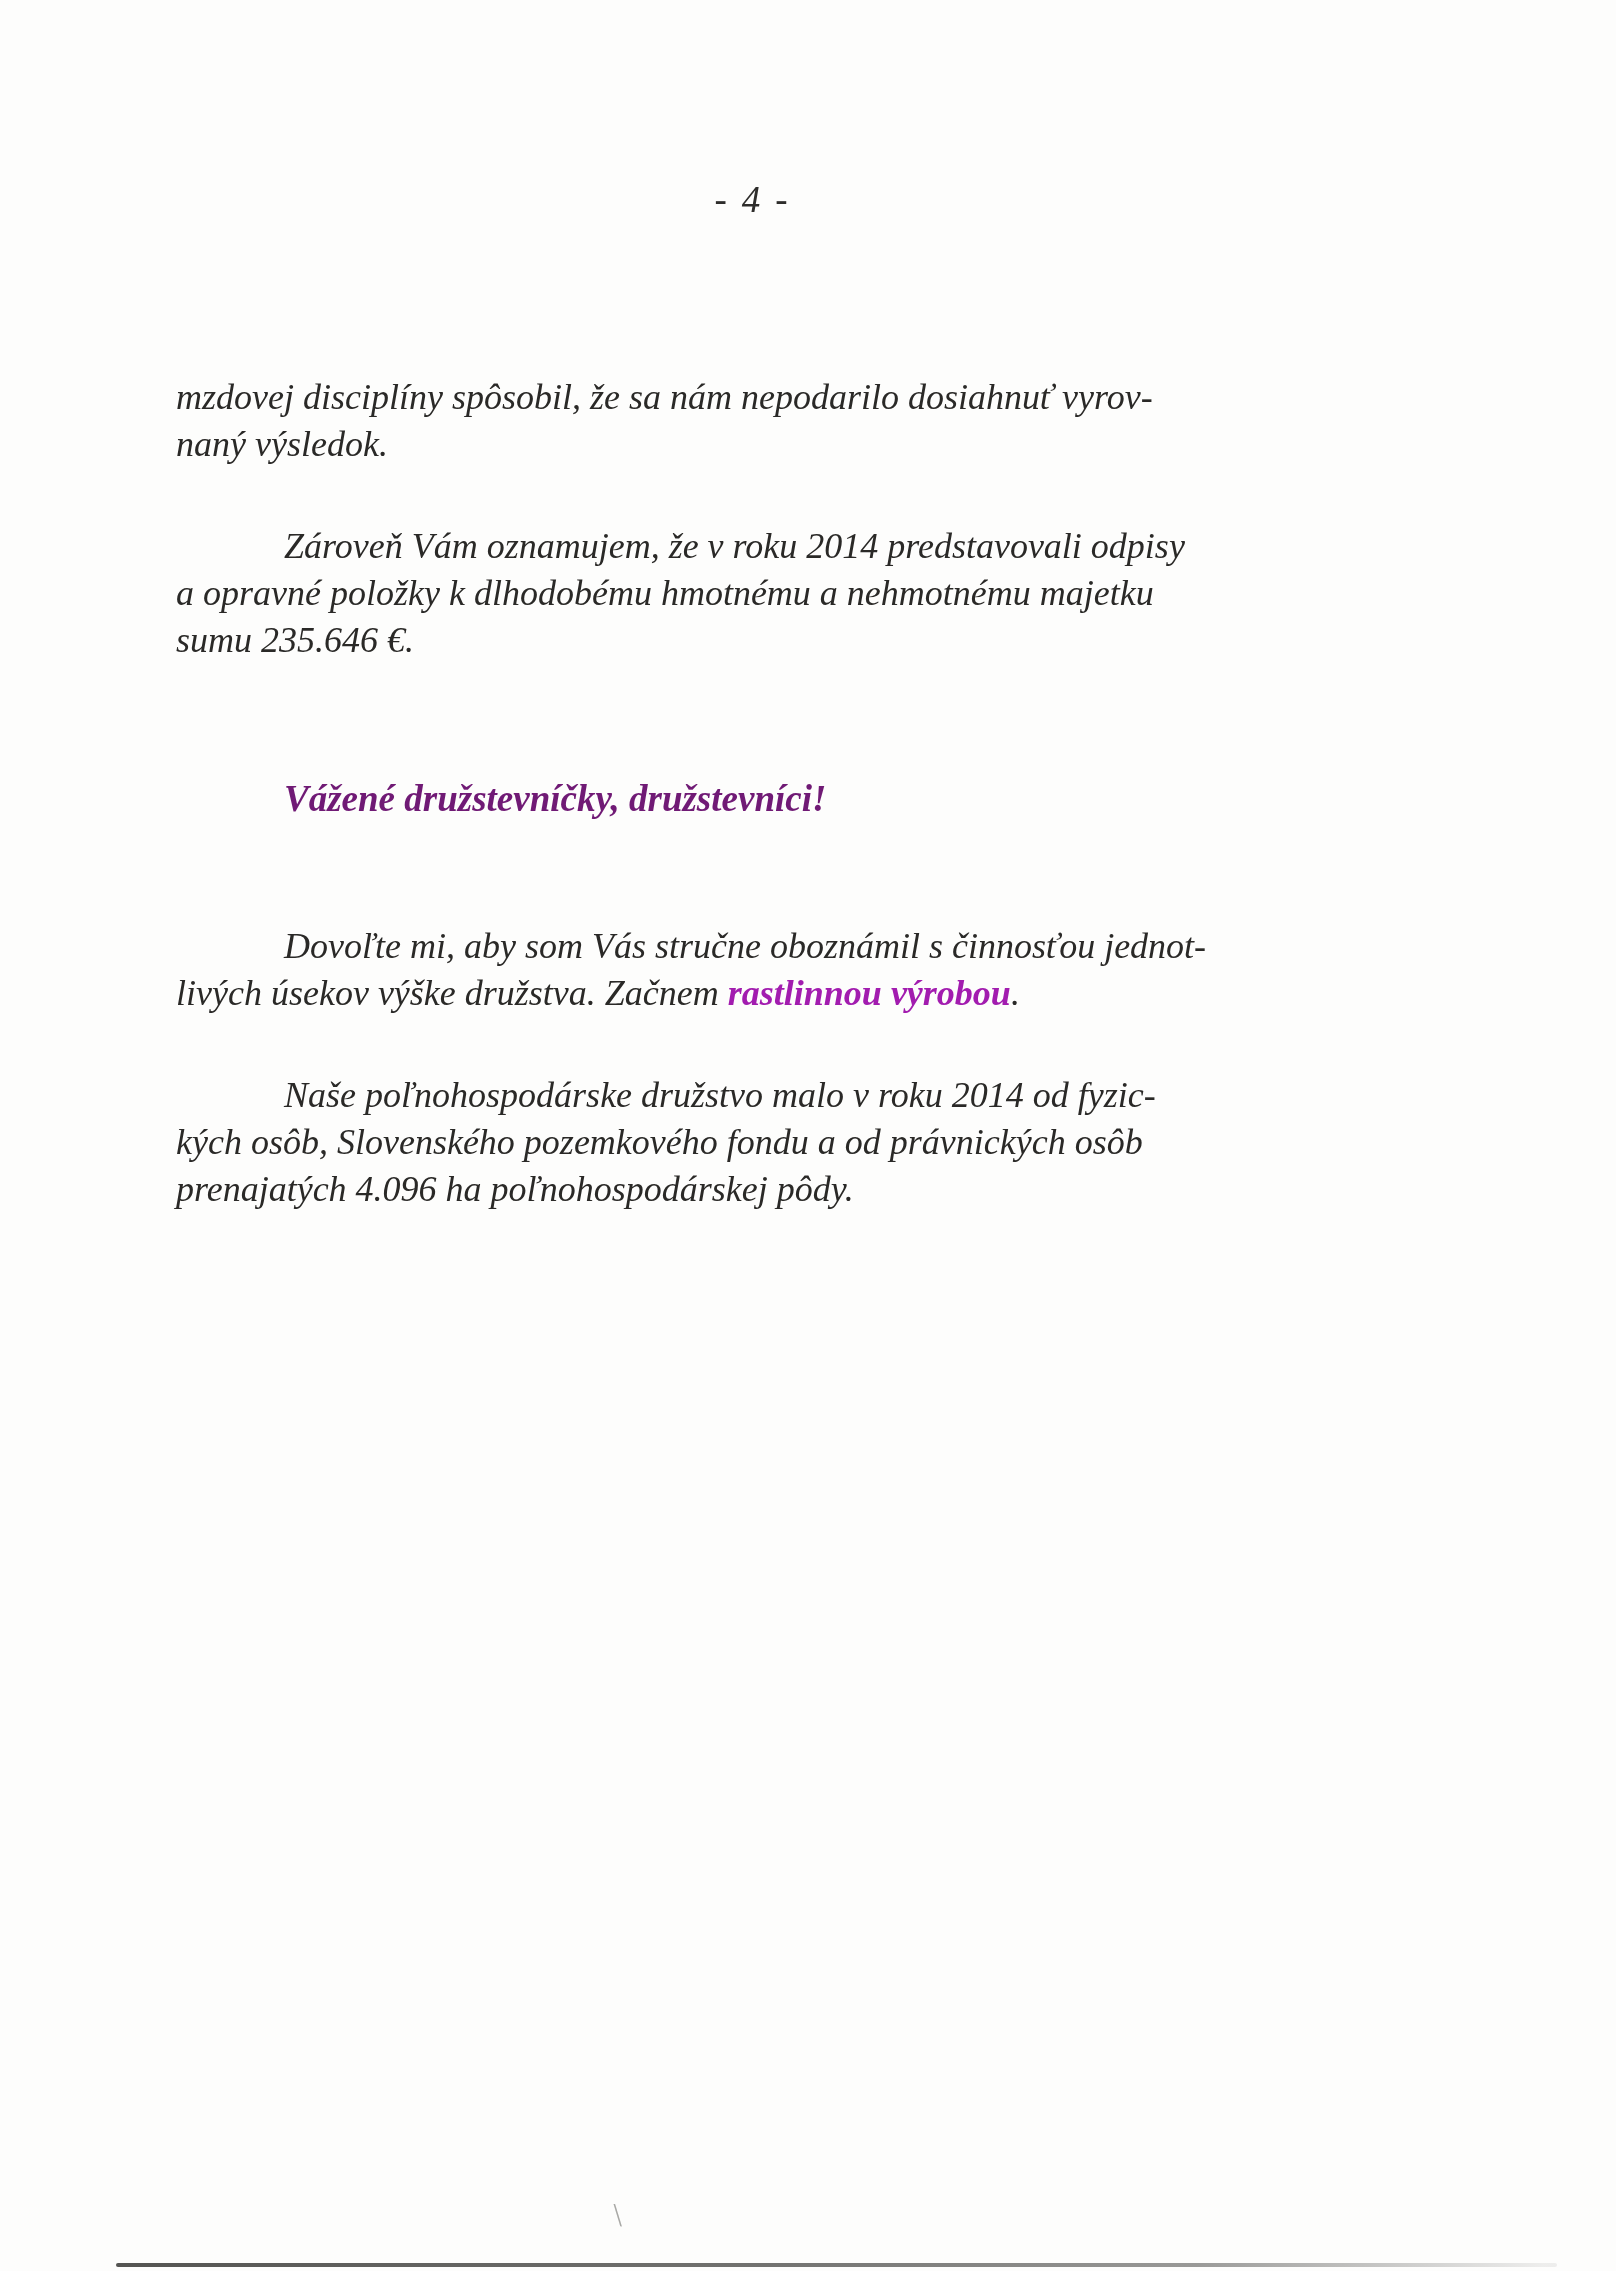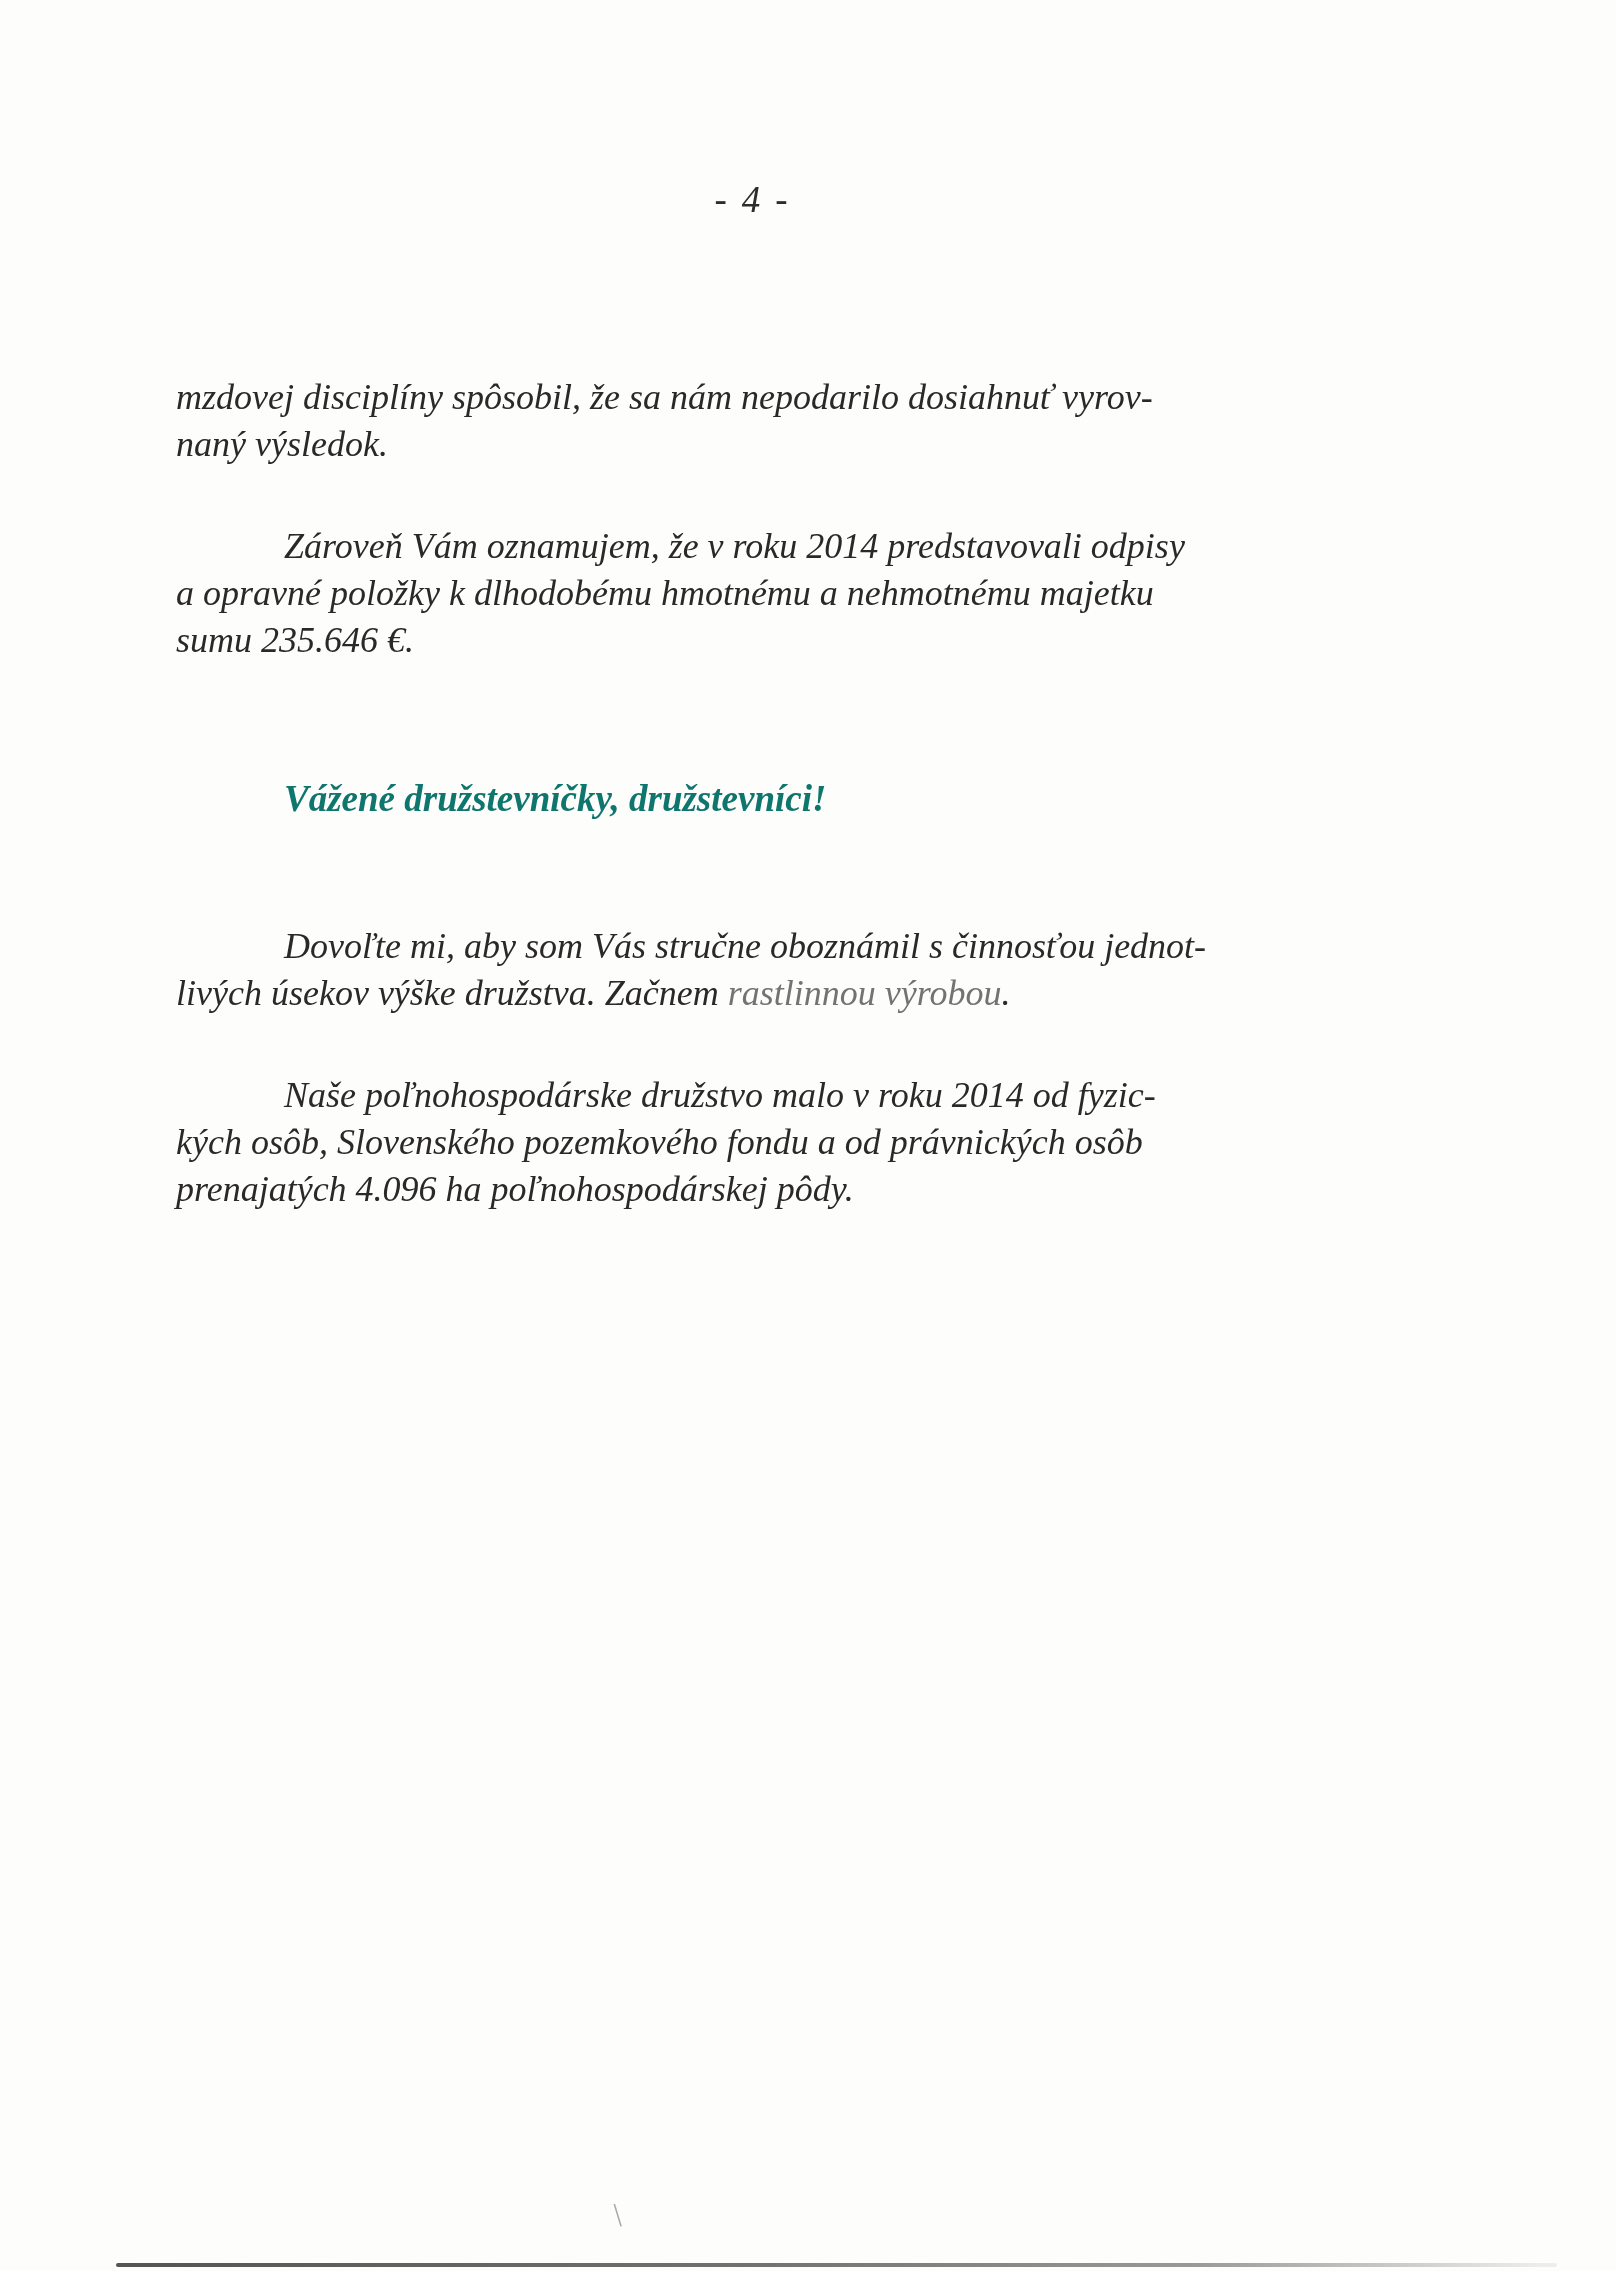--- a/index.html
+++ b/index.html
@@ -46,27 +46,27 @@
   }
   .para.no-indent {
     text-indent: 0;
   }
   .heading {
     white-space: pre-wrap;
     font-style: italic;
     font-weight: bold;
     font-size: 37px;
     line-height: 49px;
-    color: #0f766e;
+    color: #701a75;
     margin: 110px 0 100px 0;
     text-indent: 108px;
   }
   .bold {
-    font-weight: normal;
-    color: #737373;
+    font-weight: bold;
+    color: #a21caf;
   }
   .artifact-slash {
     position: absolute;
     left: 613px;
     top: 2197px;
     font-size: 33px;
     color: #a9a9a6;
     font-style: normal;
     transform: rotate(2deg);
     white-space: pre;

